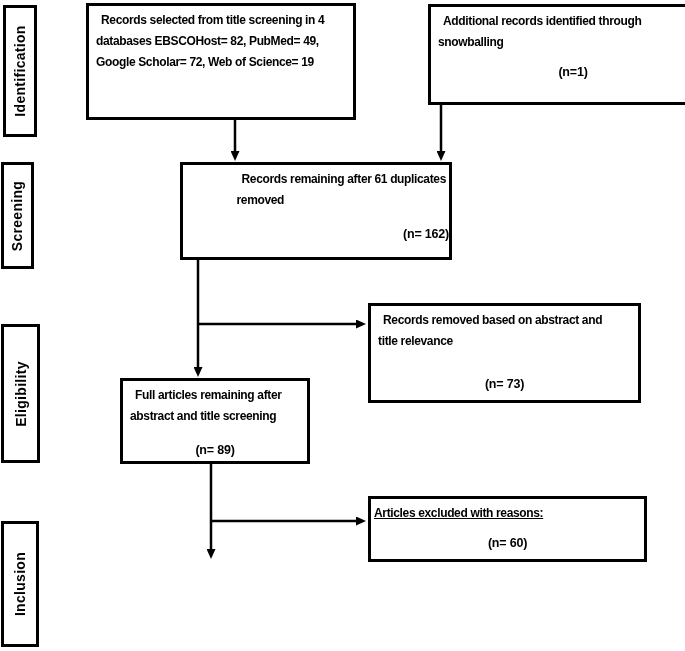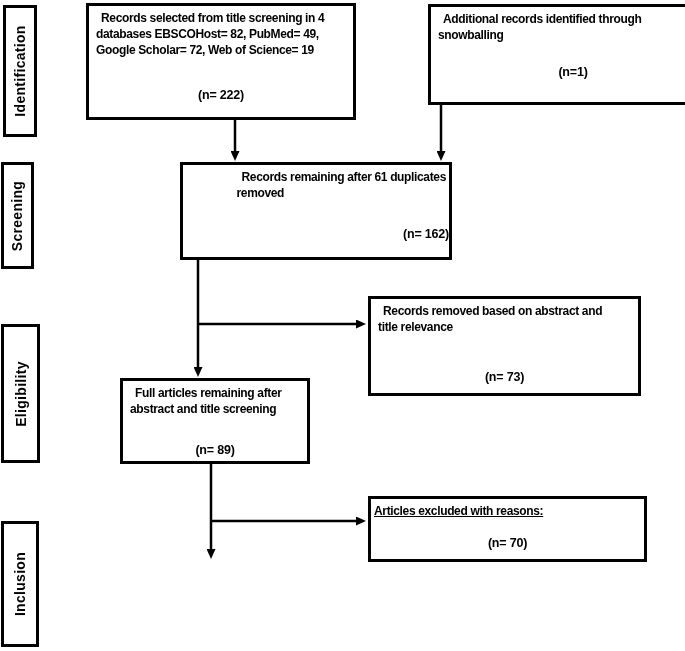--- a/index.html
+++ b/index.html
@@ -24,21 +24,21 @@
     background: #ffffff;
     border: 3px solid #000000;
     box-sizing: border-box;
     display: flex;
     flex-direction: column;
     overflow: hidden;
   }
   .box-text {
     font-size: 12px;
     letter-spacing: -0.35px;
-    line-height: 16px;
+    line-height: 21px;
     white-space: pre;
     padding: 4px 3px 0 7px;
     text-indent: 5px;
   }
   .box-text.center {
     text-align: left;
     text-indent: 0;
     padding-left: 3px;
     text-decoration: underline;
   }
@@ -94,46 +94,45 @@
     <span class="stage-text">Eligibility</span>
   </div>
   <div class="stage" style="left:1px; top:521px; width:38px; height:126px;">
     <span class="stage-text">Inclusion</span>
   </div>
 
   <div class="box" style="left:86px; top:3px; width:270px; height:117px;">
     <div class="box-text">Records selected from title screening in 4
 databases EBSCOHost= 82, PubMed= 49,
 Google Scholar= 72, Web of Science= 19</div>
-    <div class="box-n" style="padding-bottom:14px;">(n= 222)</div>
   </div>
 
   <div class="box" style="left:428px; top:4px; width:290px; height:101px;">
     <div class="box-text">Additional records identified through
 snowballing</div>
     <div class="box-n" style="padding-bottom:22px;">(n=1)</div>
   </div>
 
   <div class="box" style="left:180px; top:162px; width:272px; height:98px;align-items:flex-end;">
     <div class="box-text">Records remaining after 61 duplicates
 removed</div>
     <div class="box-n" style="padding-bottom:15px;">(n= 162)</div>
   </div>
 
-  <div class="box" style="left:368px; top:296px; width:273px; height:100px;">
+  <div class="box" style="left:368px; top:303px; width:273px; height:100px;">
     <div class="box-text">Records removed based on abstract and
 title relevance</div>
     <div class="box-n" style="padding-bottom:8px;">(n= 73)</div>
   </div>
 
   <div class="box" style="left:120px; top:378px; width:190px; height:86px;">
     <div class="box-text">Full articles remaining after
 abstract and title screening</div>
     <div class="box-n" style="padding-bottom:3px;">(n= 89)</div>
   </div>
 
   <div class="box" style="left:368px; top:496px; width:279px; height:66px;">
     <div class="box-text center">Articles excluded with reasons:</div>
-    <div class="box-n" style="padding-bottom:8px;">(n= 70)</div>
+    <div class="box-n" style="padding-bottom:8px;">(n= 60)</div>
   </div>
 
 
 </div>
 
 </body></html>

